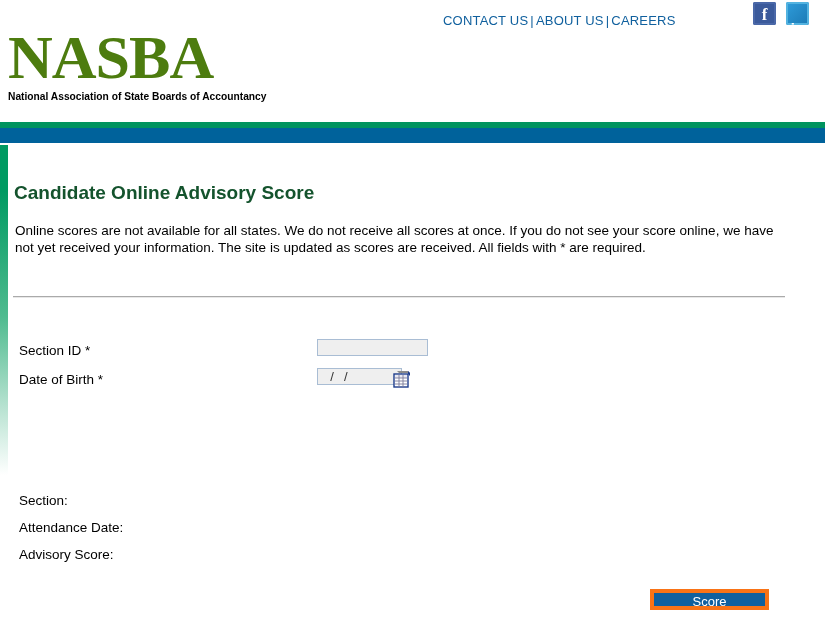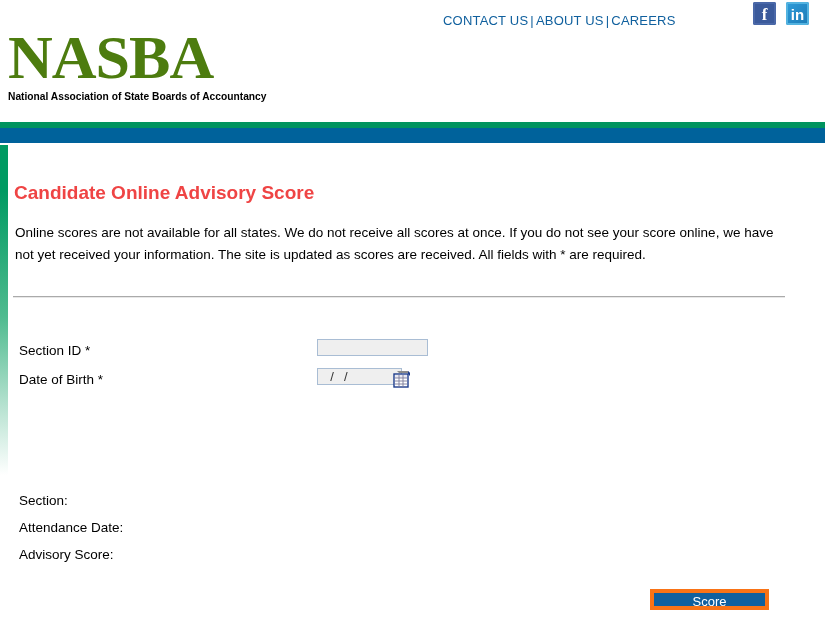--- a/index.html
+++ b/index.html
@@ -77,21 +77,21 @@
   #linkedin-icon {
     left: 33px;
     background: #2083BF;
     background: linear-gradient(135deg,#2f9ddb 0%, #1b79b4 100%);
     box-shadow: inset 0 0 0 2px #53b3e0;
     font-family: "Liberation Sans", sans-serif;
     font-size: 15px;
   }
   #linkedin-icon span {
     display: block;
-    margin-top: 1px;
+    margin-top: 15px;
   }
 
   
   #logo-block {
     position: absolute;
     left: 8px;
     top: 26px;
   }
   #logo-wordmark {
     font-family: "Liberation Serif", serif;
@@ -148,31 +148,31 @@
     width: 825px;
     height: 476px;
   }
 
   #page-title {
     position: absolute;
     left: 14px;
     top: 39px;
     font-size: 19px;
     font-weight: bold;
-    color: #ef4444;
+    color: #14532d;
     white-space: nowrap;
   }
 
   #intro-text {
     position: absolute;
     left: 15px;
     top: 79px;
     width: 760px;
     font-size: 13.5px;
-    line-height: 22px;
+    line-height: 17px;
     color: #000000;
   }
 
   #note-text {
     position: absolute;
     left: 15px;
     top: 129px;
     width: 775px;
     font-size: 13.5px;
     font-weight: bold;

